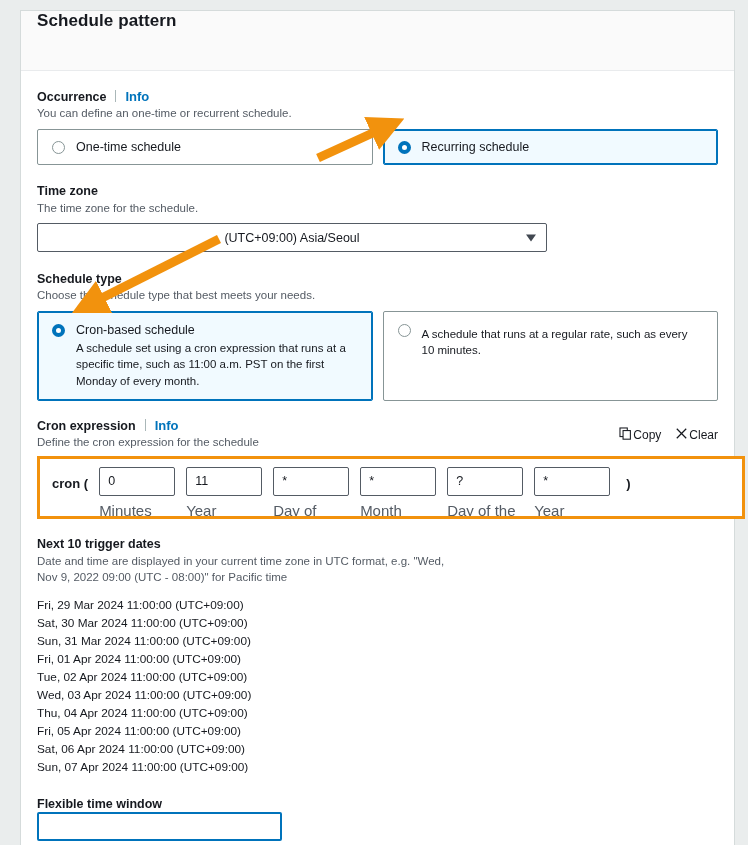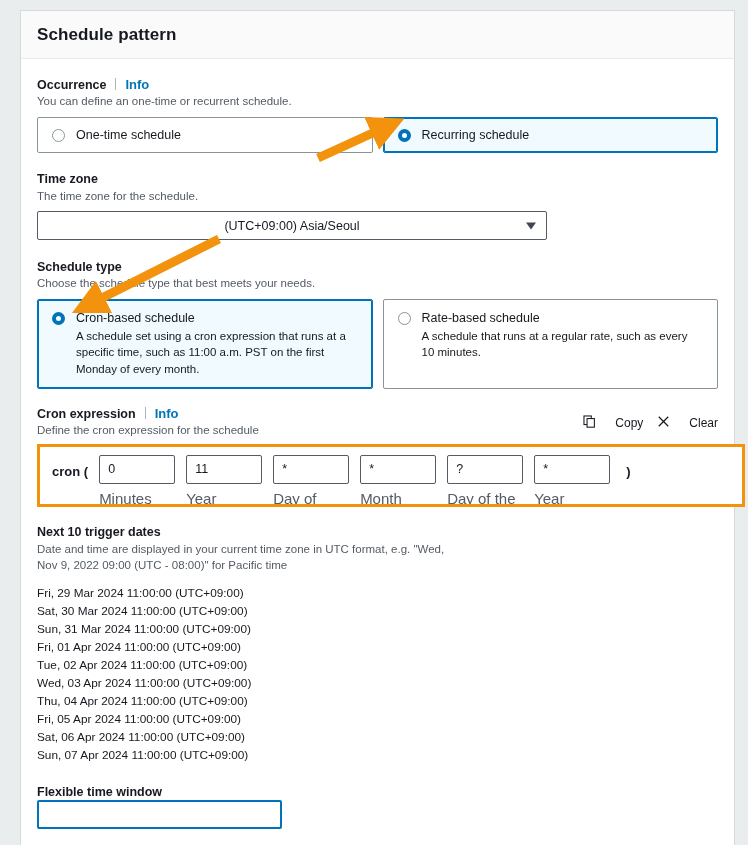--- a/index.html
+++ b/index.html
@@ -20,26 +20,25 @@
     position: absolute;
     left: 20px;
     top: 10px;
     width: 715px;
     height: 860px;
     background: #ffffff;
     border: 1px solid #d5dbdb;
     box-sizing: border-box;
   }
   .card-header {
-    height: 48px;
+    height: 60px;
     background: #fafafa;
     border-bottom: 1px solid #e9ebed;
     box-sizing: border-box;
     display: flex;
-    align-items: center;
     padding: 0 16px;
   }
   .card-title {
     font-size: 17px;
     font-weight: bold;
     color: #16191f;
     letter-spacing: 0.1px;
   }
   .card-body {
     padding: 18px 16px 16px 16px;
@@ -171,21 +170,21 @@
   }
   .cron-actions {
     display: flex;
     align-items: center;
     gap: 14px;
     padding-top: 9px;
   }
   .action-btn {
     display: flex;
     align-items: center;
-    gap: 19px;
+    gap: 1px;
     font-size: 12px;
     color: #16191f;
     cursor: pointer;
     background: none;
     border: none;
     padding: 0;
     font-family: inherit;
   }
   .cron-box {
     position: relative;
@@ -317,21 +316,20 @@
           <div class="tile type-card selected">
             <span class="radio on"></span>
             <span class="tile-col">
               <span class="tile-text-main">Cron-based schedule</span>
               <span class="tile-desc">A schedule set using a cron expression that runs at a specific time, such as 11:00 a.m. PST on the first Monday of every month.</span>
             </span>
           </div>
           <div class="tile type-card">
             <span class="radio"></span>
             <span class="tile-col">
-              <span class="tile-text-main">Rate-based schedule</span>
               <span class="tile-desc">A schedule that runs at a regular rate, such as every 10 minutes.</span>
             </span>
           </div>
         </div>
       </div>
 
       <div class="section">
         <div class="cron-head">
           <div>
             <div class="label-row">

